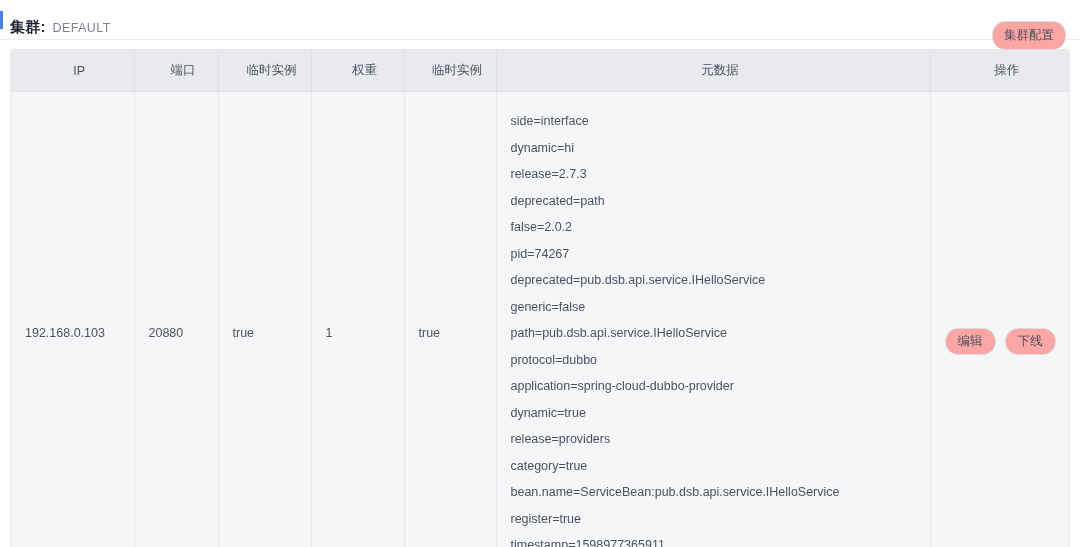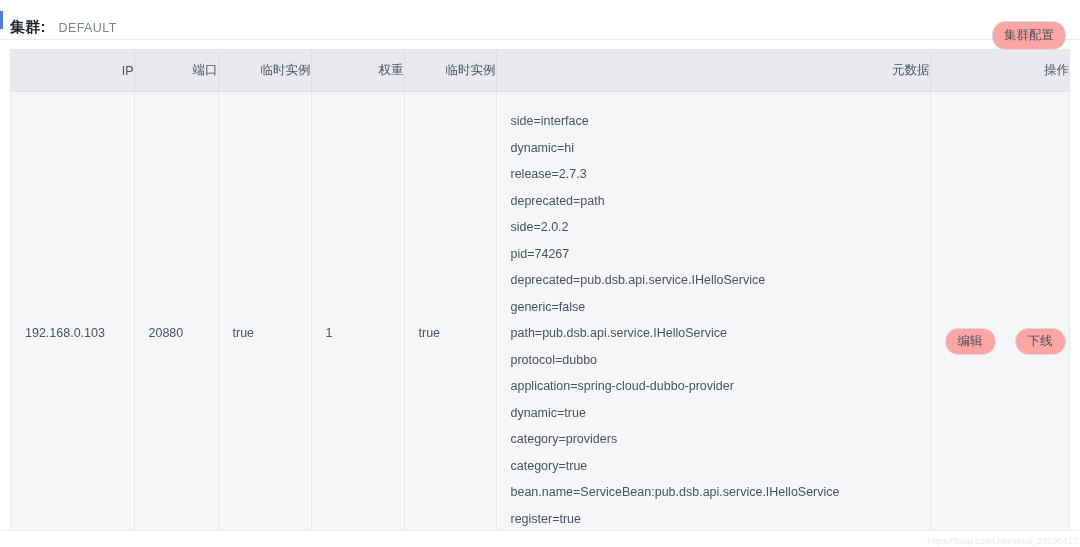--- a/index.html
+++ b/index.html
@@ -34,21 +34,21 @@
   }
   .title-text {
     font-size: 15px;
     color: #1f2430;
     font-weight: 700;
     letter-spacing: .2px;
   }
   .title-value {
     font-size: 12.5px;
     color: #7c8190;
-    margin-left: 13px;
+    margin-left: 7px;
     letter-spacing: .4px;
   }
   .titlebar-spacer { flex: 1 1 auto; }
   .btn {
     border: 1px solid #d9dde3;
     background: #fca5a5;
     border-radius: 13px;
     font-family: "Liberation Sans", "DejaVu Sans", sans-serif;
     font-size: 12.5px;
     color: #4a505c;
@@ -72,21 +72,21 @@
   table.grid {
     width: 100%;
     border-collapse: collapse;
     table-layout: fixed;
   }
   table.grid th {
     background: #e9eaee;
     color: #4b5160;
     font-size: 12.5px;
     font-weight: 400;
-    text-align: right;
+    text-align: center;
     padding: 12px 0 12px 14px;
     border-right: 1px solid #dfe1e6;
     border-bottom: 1px solid #dfe1e6;
     height: 38px;
     vertical-align: middle;
   }
   table.grid th:last-child { border-right: none; }
   table.grid td {
     background: #f5f6f8;
     color: #4b5160;
@@ -115,21 +115,21 @@
     color: #4b5160;
     line-height: 1;
     padding: 7px 0;
     white-space: nowrap;
   }
   .action-cell {
     text-align: left;
   }
   .action-buttons {
     display: flex;
-    gap: 19px;
+    gap: 9px;
   }
   .btn-action {
     padding: 6px 12px;
     font-size: 12.5px;
   }
 
   
   .footer {
     position: absolute;
     left: 0; right: 0;
@@ -189,43 +189,40 @@
           <td>20880</td>
           <td>true</td>
           <td>1</td>
           <td>true</td>
           <td class="meta-cell">
             <div>
                 <div class="meta-line">side=interface</div>
                 <div class="meta-line">dynamic=hi</div>
                 <div class="meta-line">release=2.7.3</div>
                 <div class="meta-line">deprecated=path</div>
-                <div class="meta-line">side=2.0.2</div>
+                <div class="meta-line">false=2.0.2</div>
                 <div class="meta-line">pid=74267</div>
                 <div class="meta-line">deprecated=pub.dsb.api.service.IHelloService</div>
                 <div class="meta-line">generic=false</div>
                 <div class="meta-line">path=pub.dsb.api.service.IHelloService</div>
                 <div class="meta-line">protocol=dubbo</div>
                 <div class="meta-line">application=spring-cloud-dubbo-provider</div>
                 <div class="meta-line">dynamic=true</div>
-                <div class="meta-line">category=providers</div>
+                <div class="meta-line">release=providers</div>
                 <div class="meta-line">category=true</div>
                 <div class="meta-line">bean.name=ServiceBean:pub.dsb.api.service.IHelloService</div>
                 <div class="meta-line">register=true</div>
                 <div class="meta-line">timestamp=1598977365911</div>
               </div>
           </td>
           <td class="action-cell">
             <div class="action-buttons">
               <button class="btn btn-action">编辑</button>
               <button class="btn btn-action">下线</button>
             </div>
           </td>
         </tr>
       </tbody>
     </table>
   </div>
 
-  <div class="footer">
-    <div class="watermark">https://blog.csdn.net/sinat_28690417</div>
-  </div>
 
 </div>
 
 </body></html>

